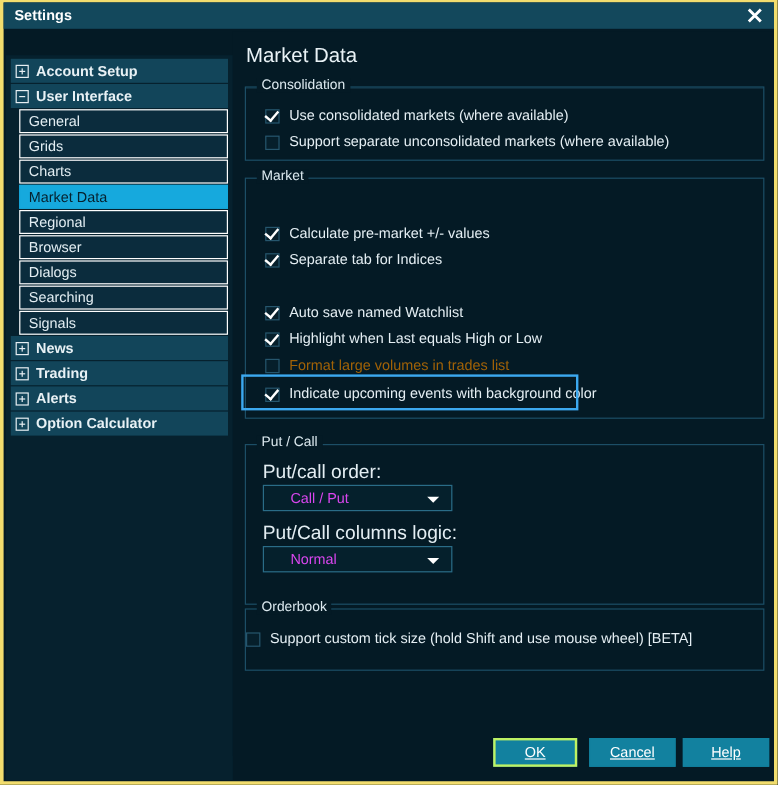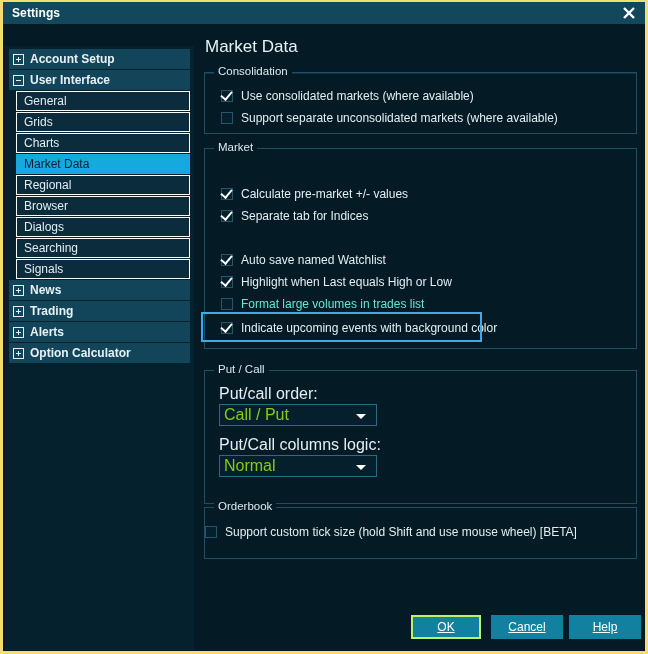--- a/index.html
+++ b/index.html
@@ -138,21 +138,21 @@
     background: #041a25;
     padding: 0 4px;
     font-size: 11.5px;
     color: #dce9ef;
     white-space: nowrap;
   }
 
   .cb-row {
     position: absolute;
     display: flex;
-    align-items: center;
+    align-items: flex-end;
     cursor: pointer;
   }
   .cb-box {
     width: 12px; height: 12px;
     border: 1px solid #26566d;
     background: #061f2b;
     margin-right: 8px;
     flex: 0 0 auto;
     position: relative;
   }
@@ -163,21 +163,21 @@
     width: 5px; height: 9px;
     border-right: 2.4px solid #ffffff;
     border-bottom: 2.4px solid #ffffff;
     transform: rotate(40deg);
   }
   .cb-label {
     font-size: 12px;
     color: #e4eef3;
     white-space: nowrap;
   }
-  .cb-label.dim { color: #5eead4; }
+  .cb-label.dim { color: #a16207; }
 
   .focus-ring {
     position: absolute;
     border: 2px solid #3ca9f0;
     background: transparent;
     pointer-events: none;
   }
 
   .field-label {
     position: absolute;
@@ -189,23 +189,23 @@
     position: absolute;
     height: 22px;
     width: 158px;
     background: #05202c;
     border: 1px solid #2a6c87;
     display: flex;
     align-items: center;
     cursor: pointer;
   }
   .combo-value {
-    font-size: 16px;
-    color: #84cc16;
-    margin-left: 4px;
+    font-size: 12px;
+    color: #d946ef;
+    margin-left: 22px;
     white-space: nowrap;
   }
   .combo-arrow {
     position: absolute;
     right: 10px; top: 9px;
     width: 0; height: 0;
     border-left: 5px solid transparent;
     border-right: 5px solid transparent;
     border-top: 5px solid #ffffff;
   }

